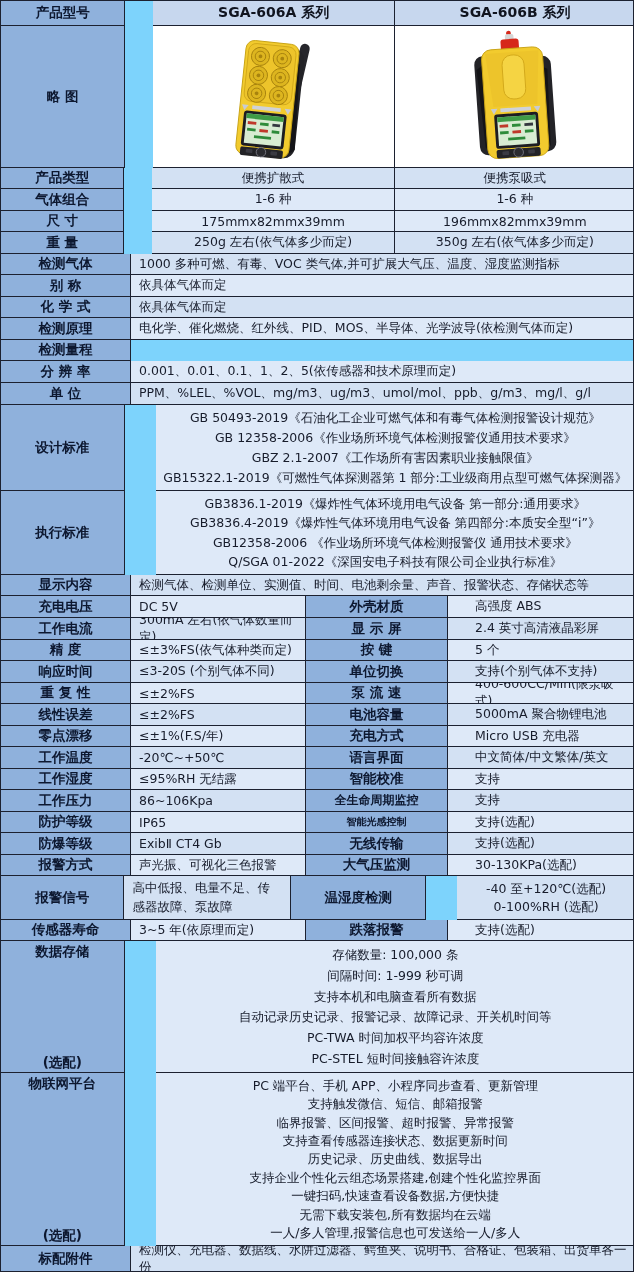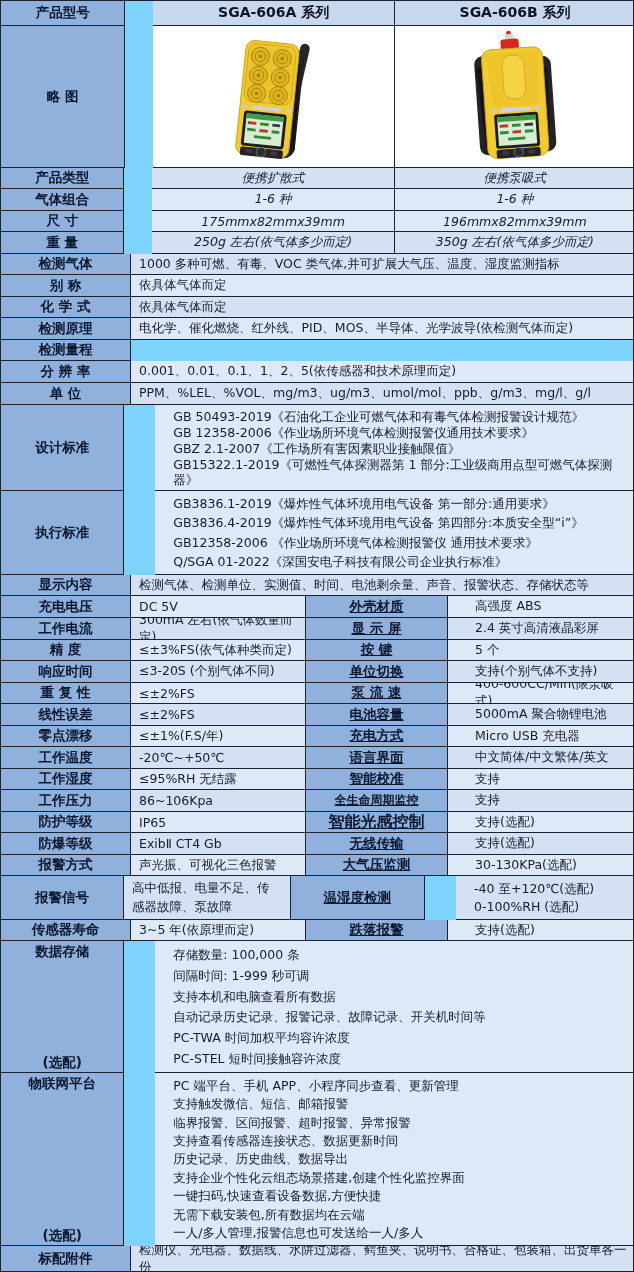--- a/index.html
+++ b/index.html
@@ -15,28 +15,28 @@
   body{font-family:"DejaVu Sans", sans-serif;}
   .sheet{width:634px;height:1272px;overflow:hidden;border:1px solid var(--bd);box-sizing:border-box;background:#7dd3fc;}
   .row{display:flex;width:634px;}
   .c{border-right:1px solid var(--bd);border-bottom:1px solid var(--bd);box-sizing:border-box;
      display:flex;align-items:center;overflow:hidden;height:100%;}
   .c.last{border-right:0;}
   .lab{background:var(--lab);font-weight:bold;justify-content:center;text-align:center;
        font-size:13.5px;color:var(--labtxt);line-height:1.15;}
   .hdr{background:var(--hdr);font-weight:bold;justify-content:center;font-size:14px;color:#10141f;}
   .val{font-size:12.5px;color:var(--txt);padding:0 8px;}
-  .cen{justify-content:center;text-align:center;padding:0 20px;font-style:italic;}
+  .cen{justify-content:center;text-align:center;padding:0 20px;}
   .w1{width:130px;}.w2{width:253px;margin-left:28px;}.w3{width:251px;}
   .wspan{width:504px;}
-  .wv1{width:175px;}.wl2{width:142px;text-decoration:underline;}.wv2{width:187px;padding-left:27px;}
+  .wv1{width:175px;}.wl2{width:142px;}.wv2{width:187px;padding-left:27px;}
   .light{background:var(--light);}
   .dark{background:var(--dark);}
   .imgcell{background:#ffffff;justify-content:center;padding:0;}
-  .block{flex-direction:column;align-items:flex-start;justify-content:space-around;padding:3px 18px;margin-left:31px;}
+  .block{flex-direction:column;align-items:center;justify-content:space-around;padding:3px 4px;margin-left:31px;}
   .block > div{line-height:1.2;text-align:left;}
   .lab2{flex-direction:column;justify-content:space-between;}
   .lab2 > div{line-height:1.5;}
   svg{display:block;}
 </style>
 </head>
 <body>
 
 <div class="sheet">
 
@@ -265,21 +265,21 @@
   </div>
   <div class="row" style="height:22px">
     <div class="c lab w1">工作压力</div>
     <div class="c val wv1 dark">86~106Kpa</div>
     <div class="c lab wl2" style="font-size:12px">全生命周期监控</div>
     <div class="c val wv2 dark last">支持</div>
   </div>
   <div class="row" style="height:21px">
     <div class="c lab w1">防护等级</div>
     <div class="c val wv1 light">IP65</div>
-    <div class="c lab wl2" style="font-size:16px">智能光感控制</div>
+    <div class="c lab wl2" style="font-size:10px">智能光感控制</div>
     <div class="c val wv2 light last">支持(选配)</div>
   </div>
   <div class="row" style="height:22px">
     <div class="c lab w1">防爆等级</div>
     <div class="c val wv1 dark">ExibⅡ CT4 Gb</div>
     <div class="c lab wl2">无线传输</div>
     <div class="c val wv2 dark last">支持(选配)</div>
   </div>
   <div class="row" style="height:21px">
     <div class="c lab w1">报警方式</div>

